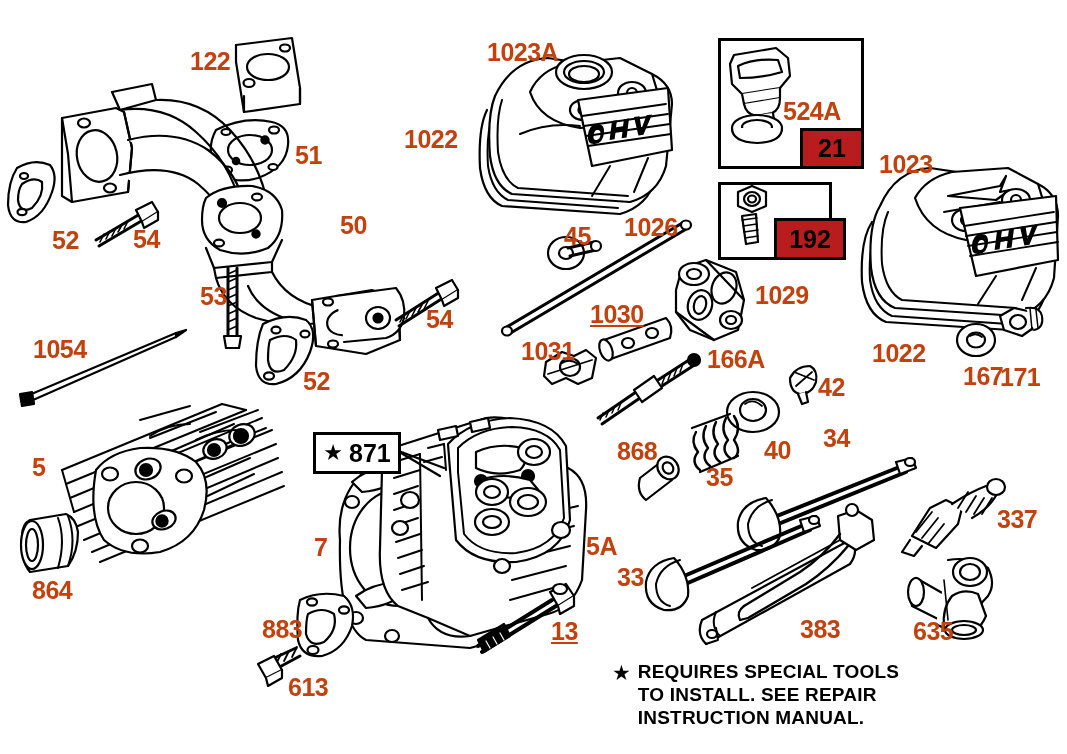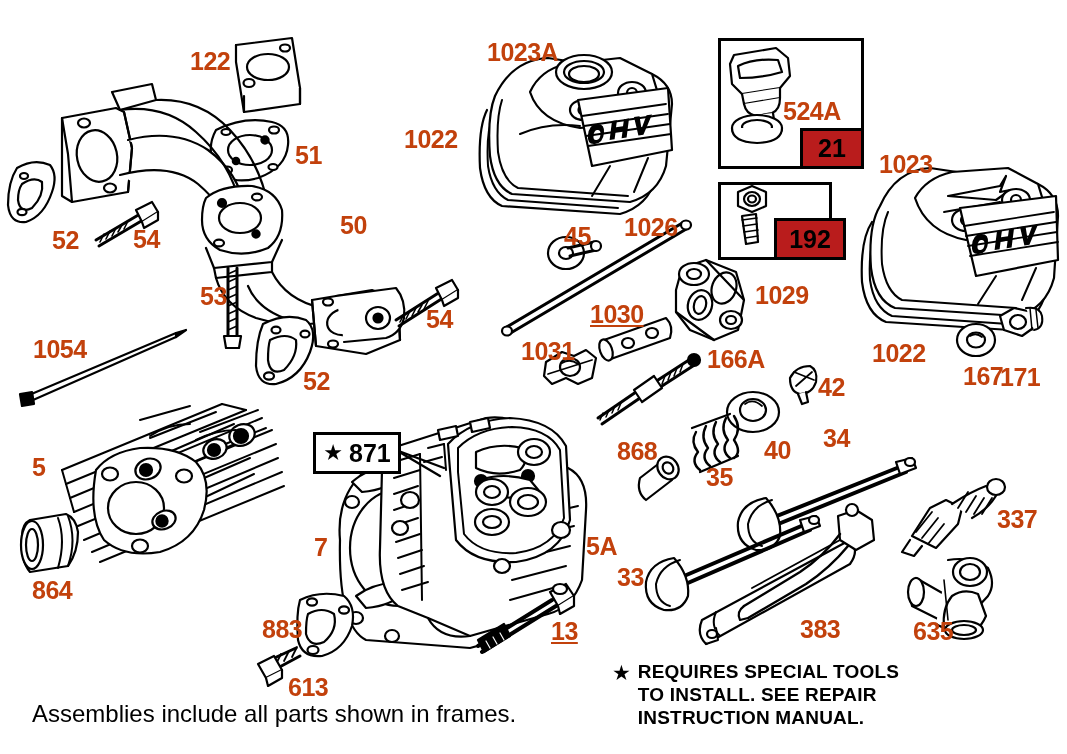--- a/index.html
+++ b/index.html
@@ -550,15 +550,14 @@
   <div class="lbl callout" style="left:913px;top:617px;">635</div>
   <div class="lbl callout" style="left:288px;top:673px;">613</div>
 
   <div style="position:absolute;left:612px;top:660px;display:flex;gap:7px;align-items:flex-start;">
     <span class="star" style="font-size:21px;margin-top:2px;">★</span>
     <span class="note" style="position:static;">REQUIRES SPECIAL TOOLS
 TO INSTALL.  SEE REPAIR
 INSTRUCTION MANUAL.</span>
   </div>
 
-  <div class="bottomnote" style="left:32px;top:700px;">Assemblies include all parts shown in frames.</div>
 
 </div>
 
 </body></html>

